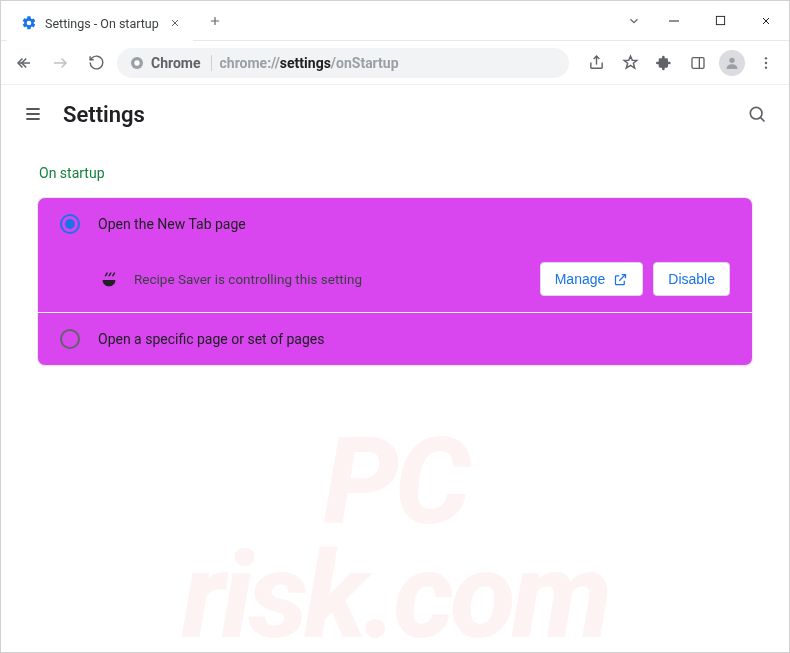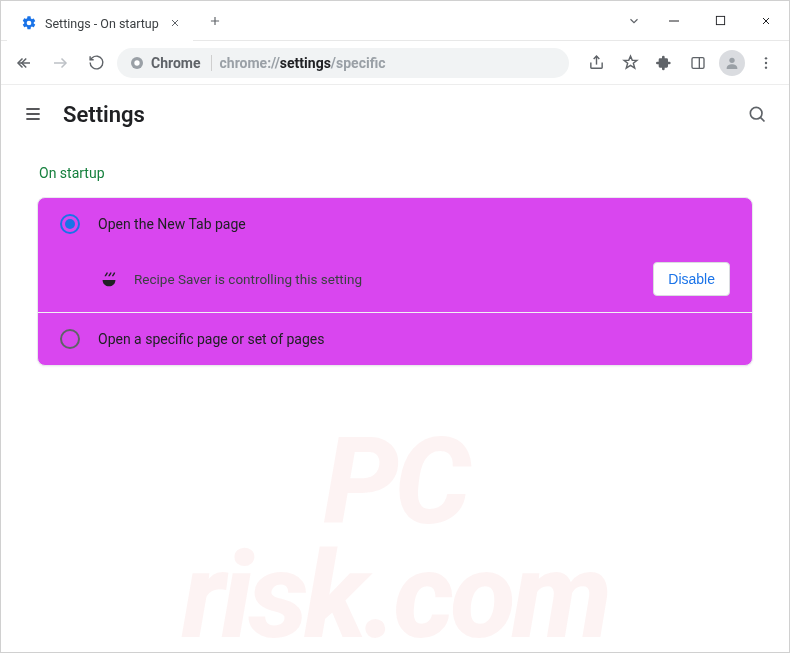--- a/index.html
+++ b/index.html
@@ -366,21 +366,21 @@
     </div>
     <div class="omnibox">
       <span class="site-chip">
         <svg width="16" height="16" viewBox="0 0 24 24">
             <circle cx="12" cy="12" r="9" fill="#9aa0a6"></circle>
             <circle cx="12" cy="12" r="4" fill="#fff"></circle>
           </svg>
         <span>Chrome</span>
       </span>
       <span class="url-text">
-        <span>chrome://</span><span class="hl">settings</span><span>/specific</span>
+        <span>chrome://</span><span class="hl">settings</span><span>/onStartup</span>
       </span>
     </div>
     <div class="toolbar-right">
       <div class="tbtn">
         <svg width="17" height="17" viewBox="0 0 24 24" stroke="currentColor" stroke-width="2" fill="none">
             <path d="M4 12v7a1 1 0 0 0 1 1h14a1 1 0 0 0 1-1v-7"></path>
             <path d="M12 3v12"></path>
             <path d="M8 7l4-4 4 4"></path>
           </svg>
       </div>
@@ -445,20 +445,28 @@
       <div class="row ext-row">
         <span class="ext-icon">
           <svg width="22" height="22" viewBox="0 0 24 24">
               <path fill="#202124" d="M5 13c0 4 3 7 7 7s7-3 7-7H5z"></path>
               <path stroke="#202124" stroke-width="1.6" fill="none" d="M8 9c0-2 2-2 2-4M12 9c0-2 2-2 2-4M16 9c0-2 2-2 2-4"></path>
             </svg>
         </span>
         <span class="ext-text">Recipe Saver is controlling this setting</span>
         <div class="ext-actions">
           <button class="btn">
+            <span>Manage</span>
+            <svg width="15" height="15" viewBox="0 0 24 24" stroke="currentColor" stroke-width="2" fill="none">
+                <path d="M14 4h6v6"></path>
+                <path d="M20 4L10 14"></path>
+                <path d="M18 14v5a1 1 0 0 1-1 1H5a1 1 0 0 1-1-1V7a1 1 0 0 1 1-1h5"></path>
+              </svg>
+          </button>
+          <button class="btn">
             <span>Disable</span>
           </button>
         </div>
       </div>
       <div class="row">
         <span class="radio"></span>
         <span class="radio-label">Open a specific page or set of pages</span>
       </div>
     </div>
   </div>

